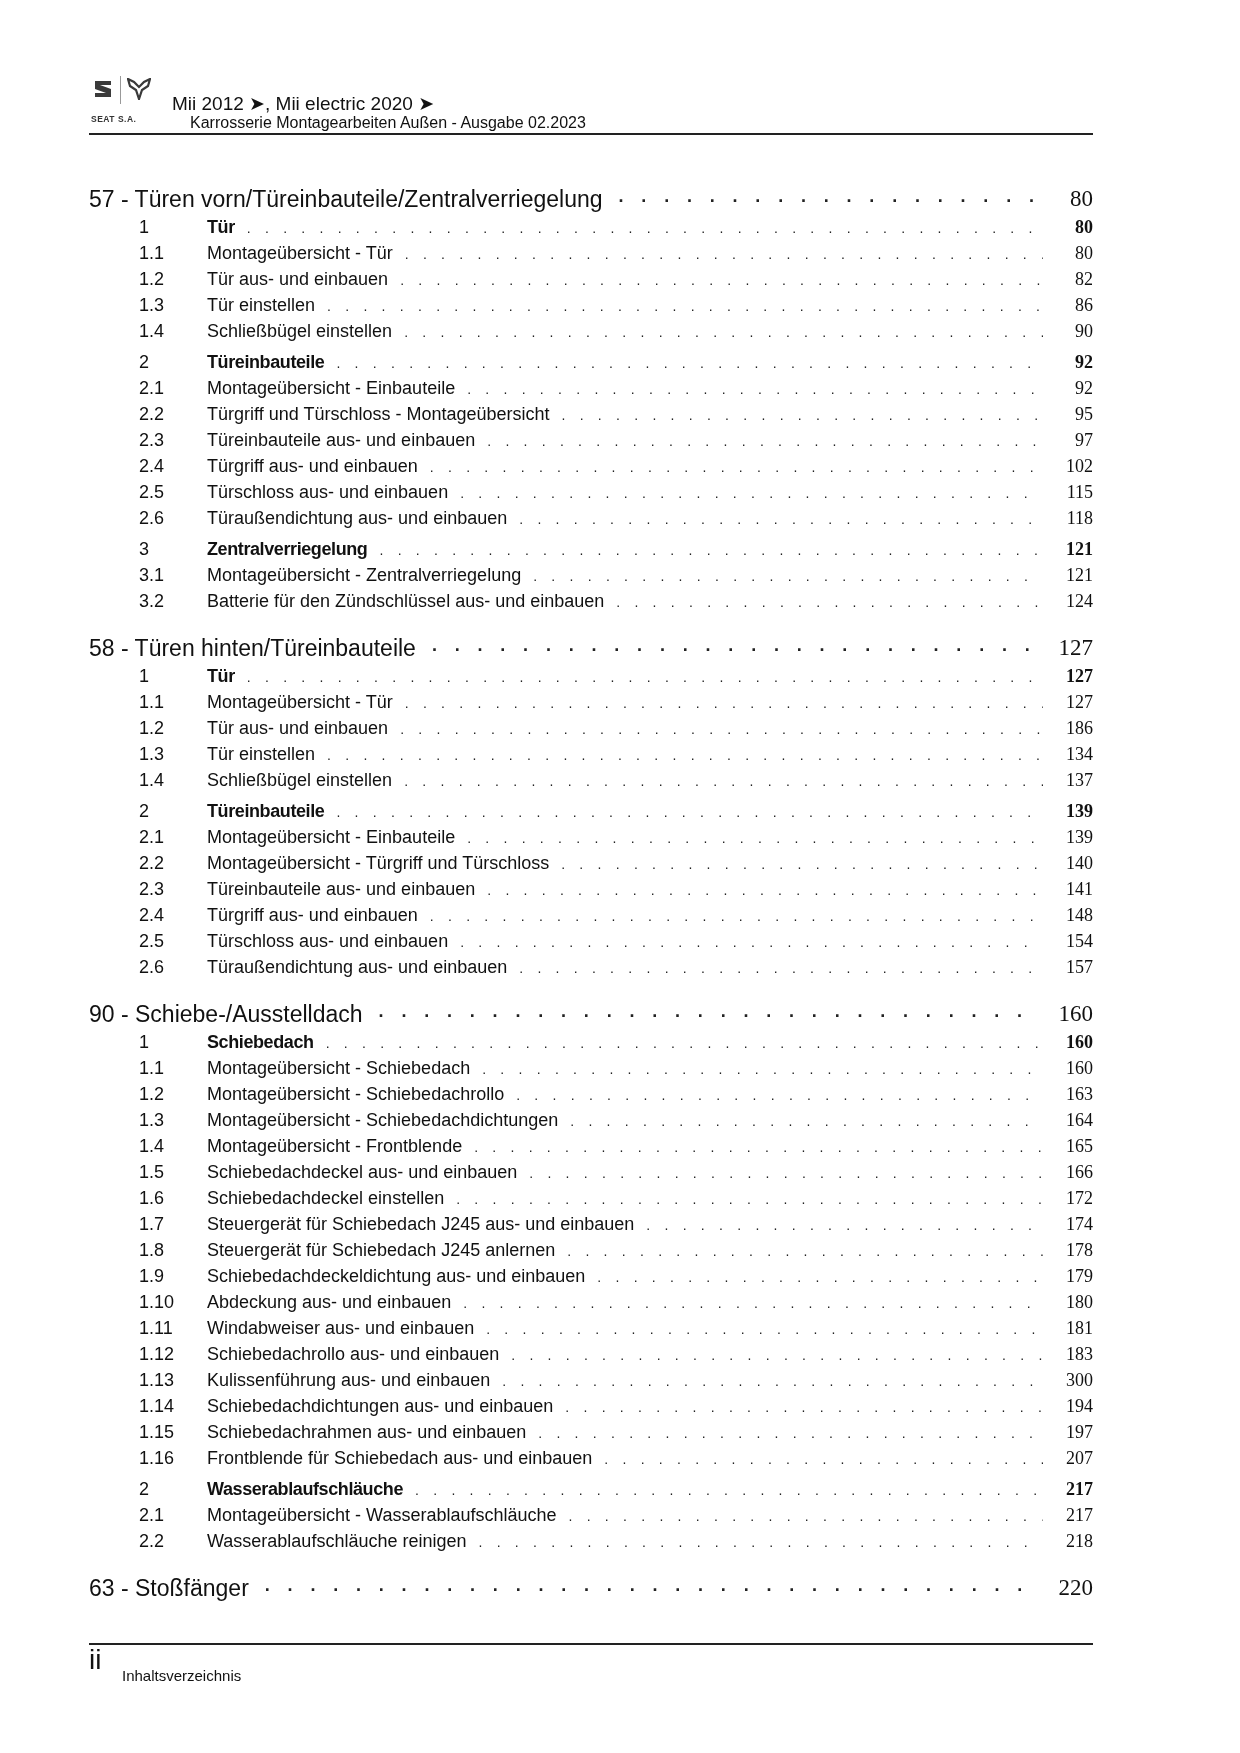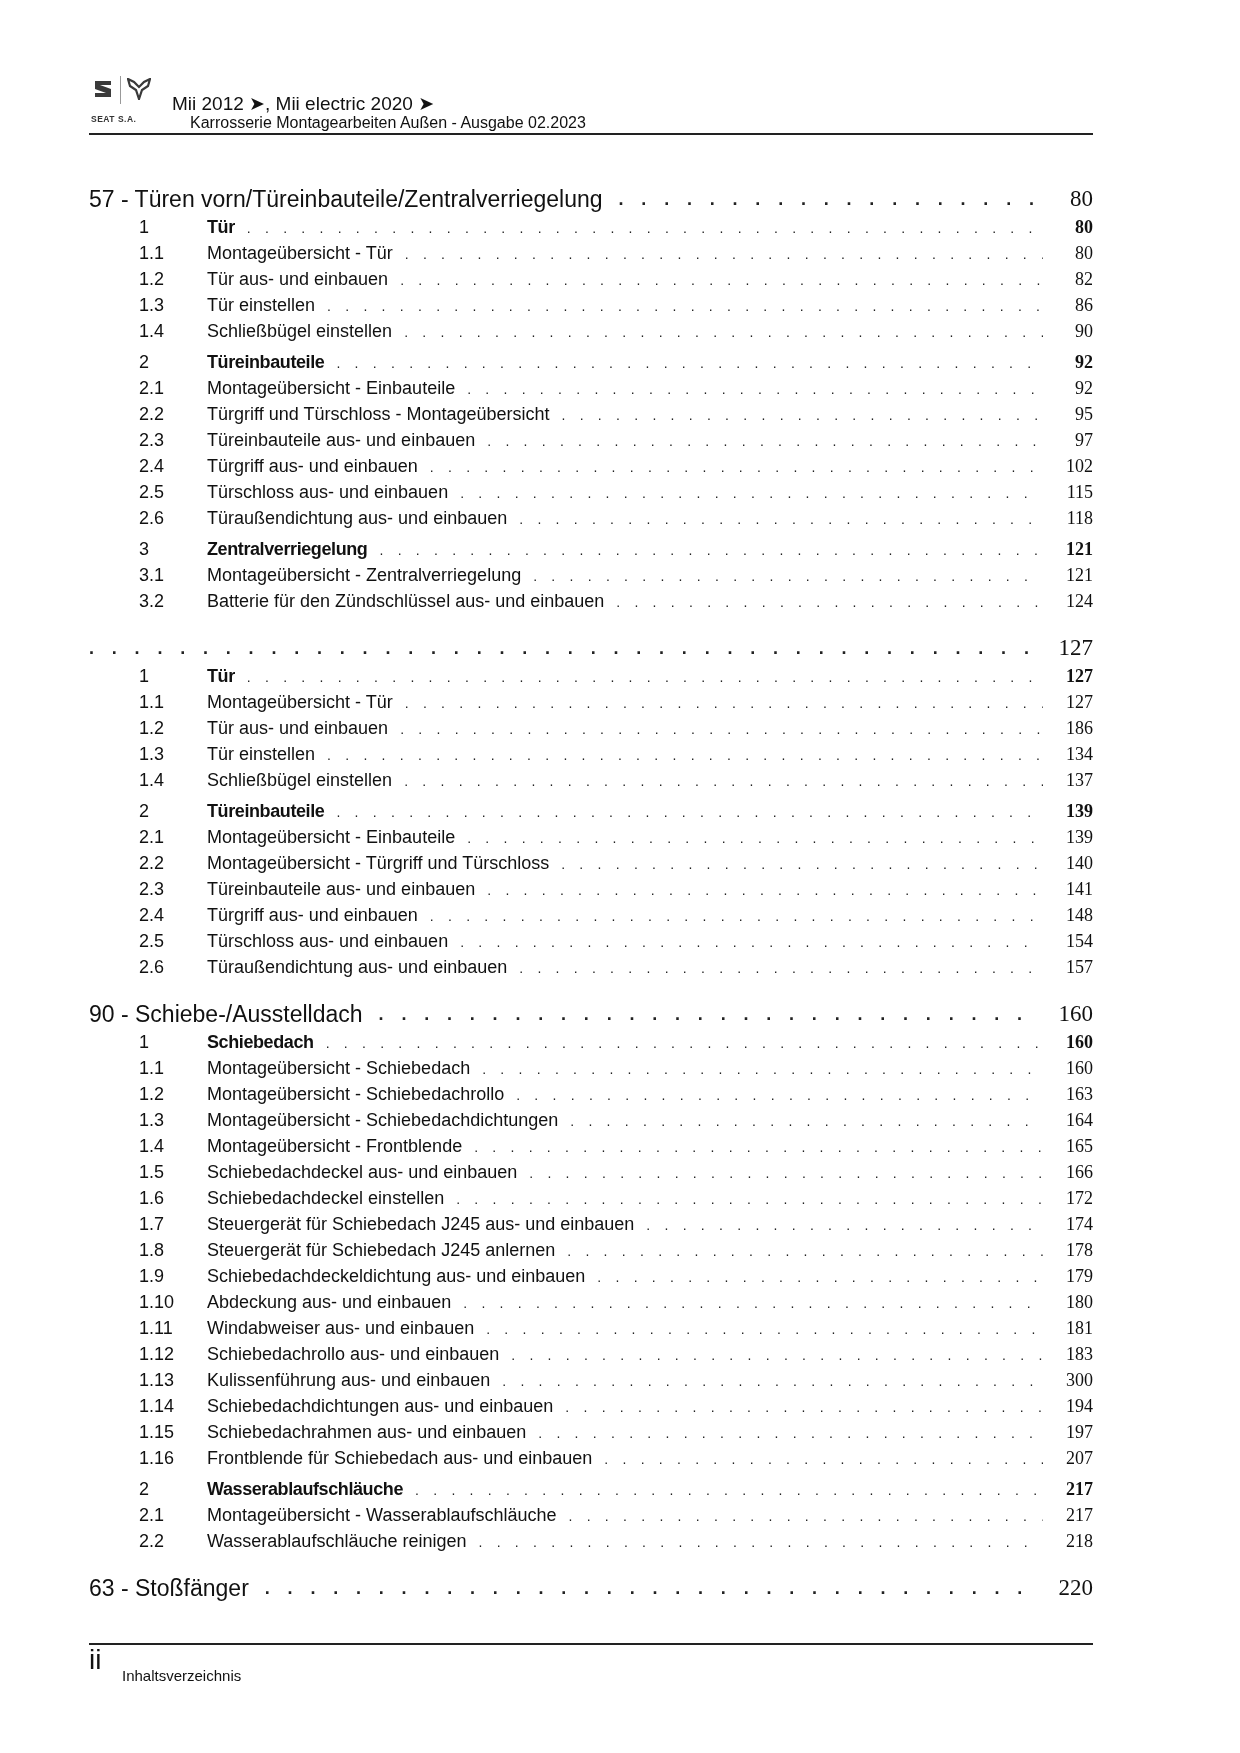--- a/index.html
+++ b/index.html
@@ -9,21 +9,21 @@
   .logo { position: absolute; left: 0; top: 2px; width: 70px; height: 58px; text-decoration: underline; }
   .logo-s { position: absolute; left: 4px; top: 8px; width: 20px; height: 18px; }
   .logo-sep { position: absolute; left: 31px; top: 4px; width: 1px; height: 28px; background: #999; }
   .logo-cupra { position: absolute; left: 38px; top: 6px; width: 24px; height: 22px; }
   .logo-text { position: absolute; left: 2px; top: 42px; font-size: 8.5px; font-weight: bold; letter-spacing: 0.5px; color: #333; white-space: nowrap; }
   .header-line1 { position: absolute; left: 83px; top: 10px; font-size: 19px; white-space: nowrap; margin-top: 12px; }
   .header-line2 { position: absolute; left: 83px; top: 44px; font-size: 16px; white-space: nowrap; margin-left: 18px; }
   .header-rule { position: absolute; left: 89px; top: 133px; width: 1004px; height: 2px; background: #222; }
 
   .toc { position: absolute; left: 89px; top: 186px; width: 1004px; }
-  .chapter { position: relative; height: 26px; margin-top: 0; display: flex; align-items: center; font-size: 23px; }
+  .chapter { position: relative; height: 26px; margin-top: 0; display: flex; align-items: flex-start; font-size: 23px; }
   .chapter-gap { height: 18px; }
   .row { position: relative; display: flex; align-items: baseline; height: 26px; font-size: 18px; }
   .row.section { font-weight: normal; }
   .row.section .title { font-weight: bold; letter-spacing: -0.4px; }
   .num { width: 68px; flex: 0 0 68px; padding-left: 50px; }
   .title { white-space: nowrap; padding-right: 12px; }
   .leader { flex: 1 1 auto; overflow: hidden; white-space: nowrap; color: #222; letter-spacing: 5.2px; font-size: 14px; }
   .page { flex: 0 0 50px; text-align: right; font-family: Liberation Serif, serif; }
   .row.section .page { font-weight: bold; }
   .chapter .title { padding-right: 16px; }
@@ -148,20 +148,21 @@
       <span class="page">121</span>
     </div>
     <div class="row">
       <span class="num">3.2</span>
       <span class="title">Batterie für den Zündschlüssel aus- und einbauen</span>
       <span class="leader">. . . . . . . . . . . . . . . . . . . . . . . . . . . . . . . . . . . . . . . . . . . . . . . . . . . . . . . . . . . . . . . . . . . . . . . . . . . . . . . . . . . . . . . . .</span>
       <span class="page">124</span>
     </div>
     <div class="chapter-gap"></div>
     <div class="chapter">
+      <span class="title">58 - Türen hinten/Türeinbauteile</span>
       <span class="leader">. . . . . . . . . . . . . . . . . . . . . . . . . . . . . . . . . . . . . . . . . . . . . . . . . . . . . . . . . . . . . . . . . . . . . . . . . . . . . . . . . . . . . . . . .</span>
       <span class="page">127</span>
     </div>
     <div class="sec-gap"></div>
     <div class="row section">
       <span class="num">1</span>
       <span class="title">Tür</span>
       <span class="leader">. . . . . . . . . . . . . . . . . . . . . . . . . . . . . . . . . . . . . . . . . . . . . . . . . . . . . . . . . . . . . . . . . . . . . . . . . . . . . . . . . . . . . . . . .</span>
       <span class="page">127</span>
     </div>

